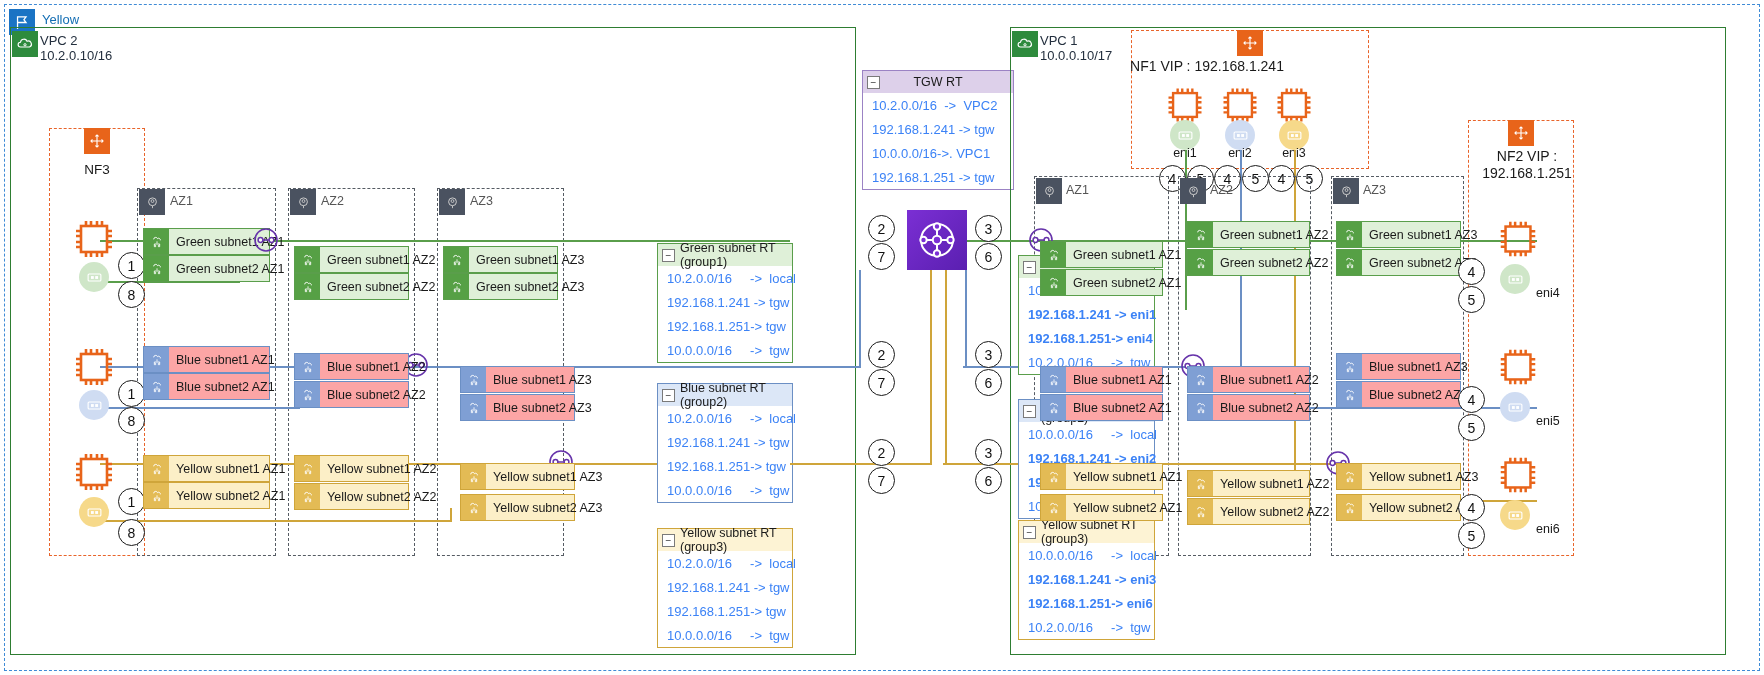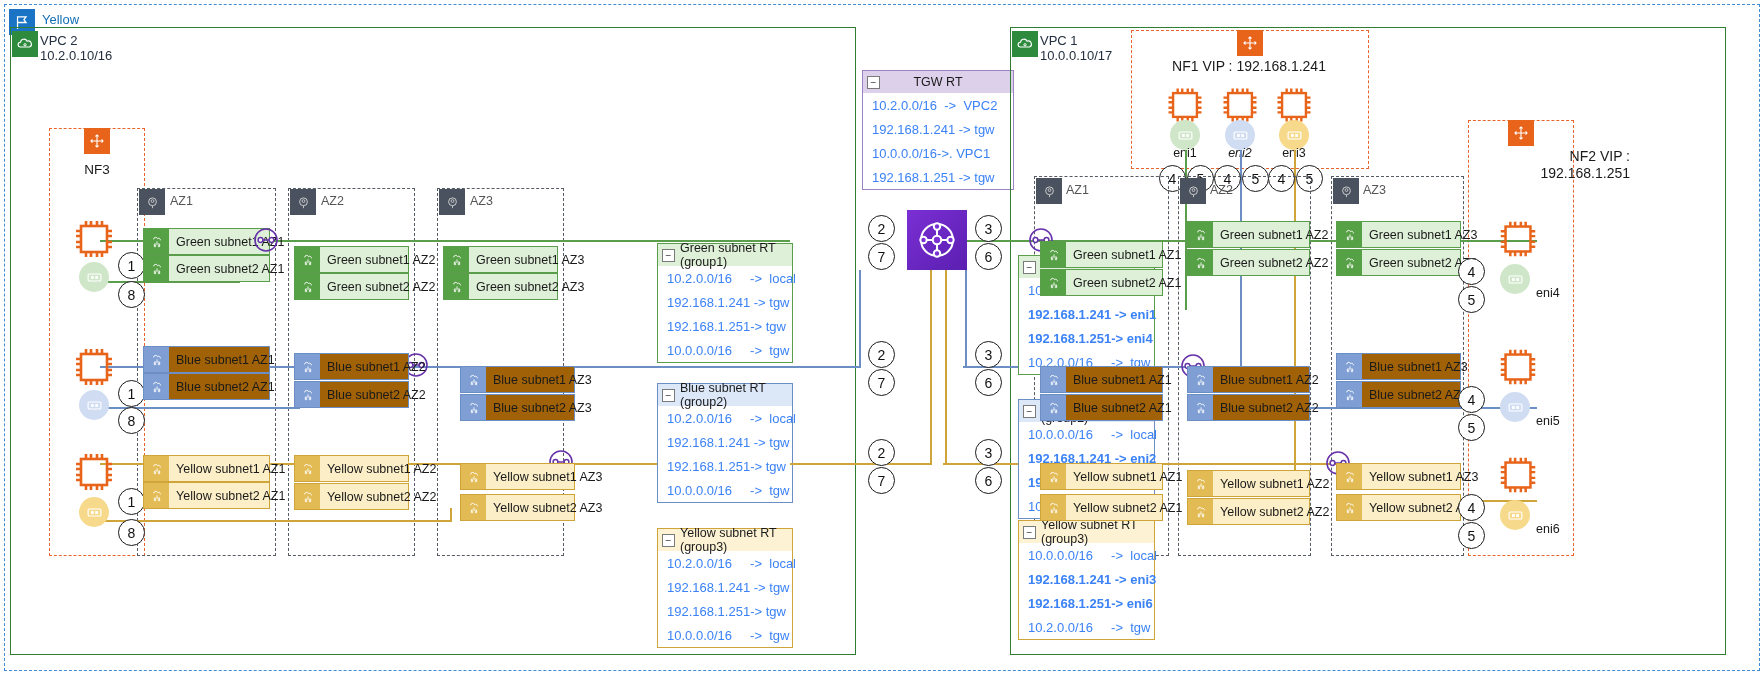--- a/index.html
+++ b/index.html
@@ -22,21 +22,21 @@
   .tile.vpc{background:#2e8b3d;}
   .tile.az{background:#4a5260;}
   .tile.nf{background:#e8641a;}
 
   
   .subnet{height:27px;display:flex;align-items:center;border-width:1.3px;border-style:solid;}
   .subnet .sic{width:25px;height:25px;flex:0 0 25px;display:flex;align-items:center;justify-content:center;}
   .subnet .slbl{font-size:12.5px;color:#1a1a1a;padding-left:7px;white-space:nowrap;}
   .subnet.green{background:#dff0d8;border-color:#5a9e4b;}
   .subnet.green .sic{background:#56a045;}
-  .subnet.blue{background:#a16207;border-color:#6b8fc4;}
+  .subnet.blue{background:#fca5a5;border-color:#6b8fc4;}
   .subnet.blue .sic{background:#7f9fd4;}
   .subnet.yellow{background:#fcefc7;border-color:#cfa53a;}
   .subnet.yellow .sic{background:#e3bb55;}
 
   
   .rt{border-width:1.2px;border-style:solid;background:#ffffff;}
   .rt .rt-hd{height:22px;display:flex;align-items:center;font-size:12.5px;color:#1a1a1a;position:relative;padding-left:22px;}
   .rt .rt-hd .minus{position:absolute;left:4px;top:5px;width:11px;height:11px;border:1px solid #7a7a7a;background:#fff;display:flex;align-items:center;justify-content:center;font-size:10px;line-height:9px;color:#333;}
   .rt .rt-row{height:24px;display:flex;align-items:center;font-size:13px;color:#3b82f6;padding-left:9px;white-space:pre;}
   .rt .rt-row.bold{font-weight:bold;}
@@ -474,21 +474,21 @@
 
   <div class="abs nf-box" style="left:1131px;top:30px;width:238px;height:139px;"></div>
   <div class="abs tile nf" style="left:1237px;top:30px;">
     <svg width="18" height="18" viewBox="0 0 24 24">
         <g stroke="#fff" stroke-width="1.5" fill="none">
           <path d="M12 4v16M4 12h16"></path>
           <path d="M10 6l2-2 2 2M10 18l2 2 2-2M6 10l-2 2 2 2M18 10l2 2-2 2"></path>
         </g>
       </svg>
   </div>
-  <div class="abs vip-title" style="left:1130px;top:58px;width:238px;">NF1 VIP : 192.168.1.241</div>
+  <div class="abs vip-title" style="left:1088px;top:58px;width:238px;">NF1 VIP : 192.168.1.241</div>
 
   <div class="abs" style="left:1163px;top:83px;">
     <svg width="44" height="44" viewBox="0 0 48 48">
         <g stroke="#e8641a" stroke-width="2.6" fill="none">
       <rect x="11" y="11" width="26" height="26"></rect>
           <path d="M16 11V6M21 11V6M27 11V6M32 11V6M16 37v5M21 37v5M27 37v5M32 37v5M11 16H6M11 21H6M11 27H6M11 32H6M37 16h5M37 21h5M37 27h5M37 32h5"></path>
         </g>
       </svg>
   </div>
   <div class="abs eni g" style="left:1170px;top:120px;">
@@ -508,21 +508,21 @@
         </g>
       </svg>
   </div>
   <div class="abs eni b" style="left:1225px;top:120px;">
     <svg width="17" height="17" viewBox="0 0 24 24">
         <rect x="3" y="7" width="18" height="10" rx="1.5" fill="none" stroke="#fff" stroke-width="1.6"></rect>
         <rect x="7" y="10" width="4" height="4" fill="#fff"></rect>
         <rect x="13" y="10" width="4" height="4" fill="#fff"></rect>
       </svg>
   </div>
-  <div class="abs eni-lbl" style="left:1217px;top:146px;width:46px;text-align:center;font-style:italic;">eni2</div>
+  <div class="abs eni-lbl" style="left:1217px;top:146px;width:46px;text-align:center;">eni2</div>
 
   <div class="abs" style="left:1272px;top:83px;">
     <svg width="44" height="44" viewBox="0 0 48 48">
         <g stroke="#e8641a" stroke-width="2.6" fill="none">
       <rect x="11" y="11" width="26" height="26"></rect>
           <path d="M16 11V6M21 11V6M27 11V6M32 11V6M16 37v5M21 37v5M27 37v5M32 37v5M11 16H6M11 21H6M11 27H6M11 32H6M37 16h5M37 21h5M37 27h5M37 32h5"></path>
         </g>
       </svg>
   </div>
   <div class="abs eni y" style="left:1279px;top:120px;">
@@ -577,21 +577,21 @@
 
   <div class="abs nf-box" style="left:1468px;top:120px;width:106px;height:436px;"></div>
   <div class="abs tile nf" style="left:1508px;top:120px;">
     <svg width="18" height="18" viewBox="0 0 24 24">
         <g stroke="#fff" stroke-width="1.5" fill="none">
           <path d="M12 4v16M4 12h16"></path>
           <path d="M10 6l2-2 2 2M10 18l2 2 2-2M6 10l-2 2 2 2M18 10l2 2-2 2"></path>
         </g>
       </svg>
   </div>
-  <div class="abs vip-title" style="left:1524px;top:148px;width:106px;text-align:right;">NF2 VIP :
+  <div class="abs vip-title" style="left:1474px;top:148px;width:106px;">NF2 VIP :
 192.168.1.251</div>
 
   <div class="ln h g" style="left:1007px;top:240px;width:530px;"></div>
   <div class="ln h g" style="left:1060px;top:281px;width:100px;"></div>
   <div class="ln h b" style="left:1007px;top:366px;width:200px;"></div>
   <div class="ln h b" style="left:1300px;top:407px;width:237px;"></div>
   <div class="ln h y" style="left:1007px;top:463px;width:345px;"></div>
   <div class="ln h y" style="left:1352px;top:500px;width:185px;"></div>
 
   <div class="abs peer" style="left:1028px;top:227px;">

